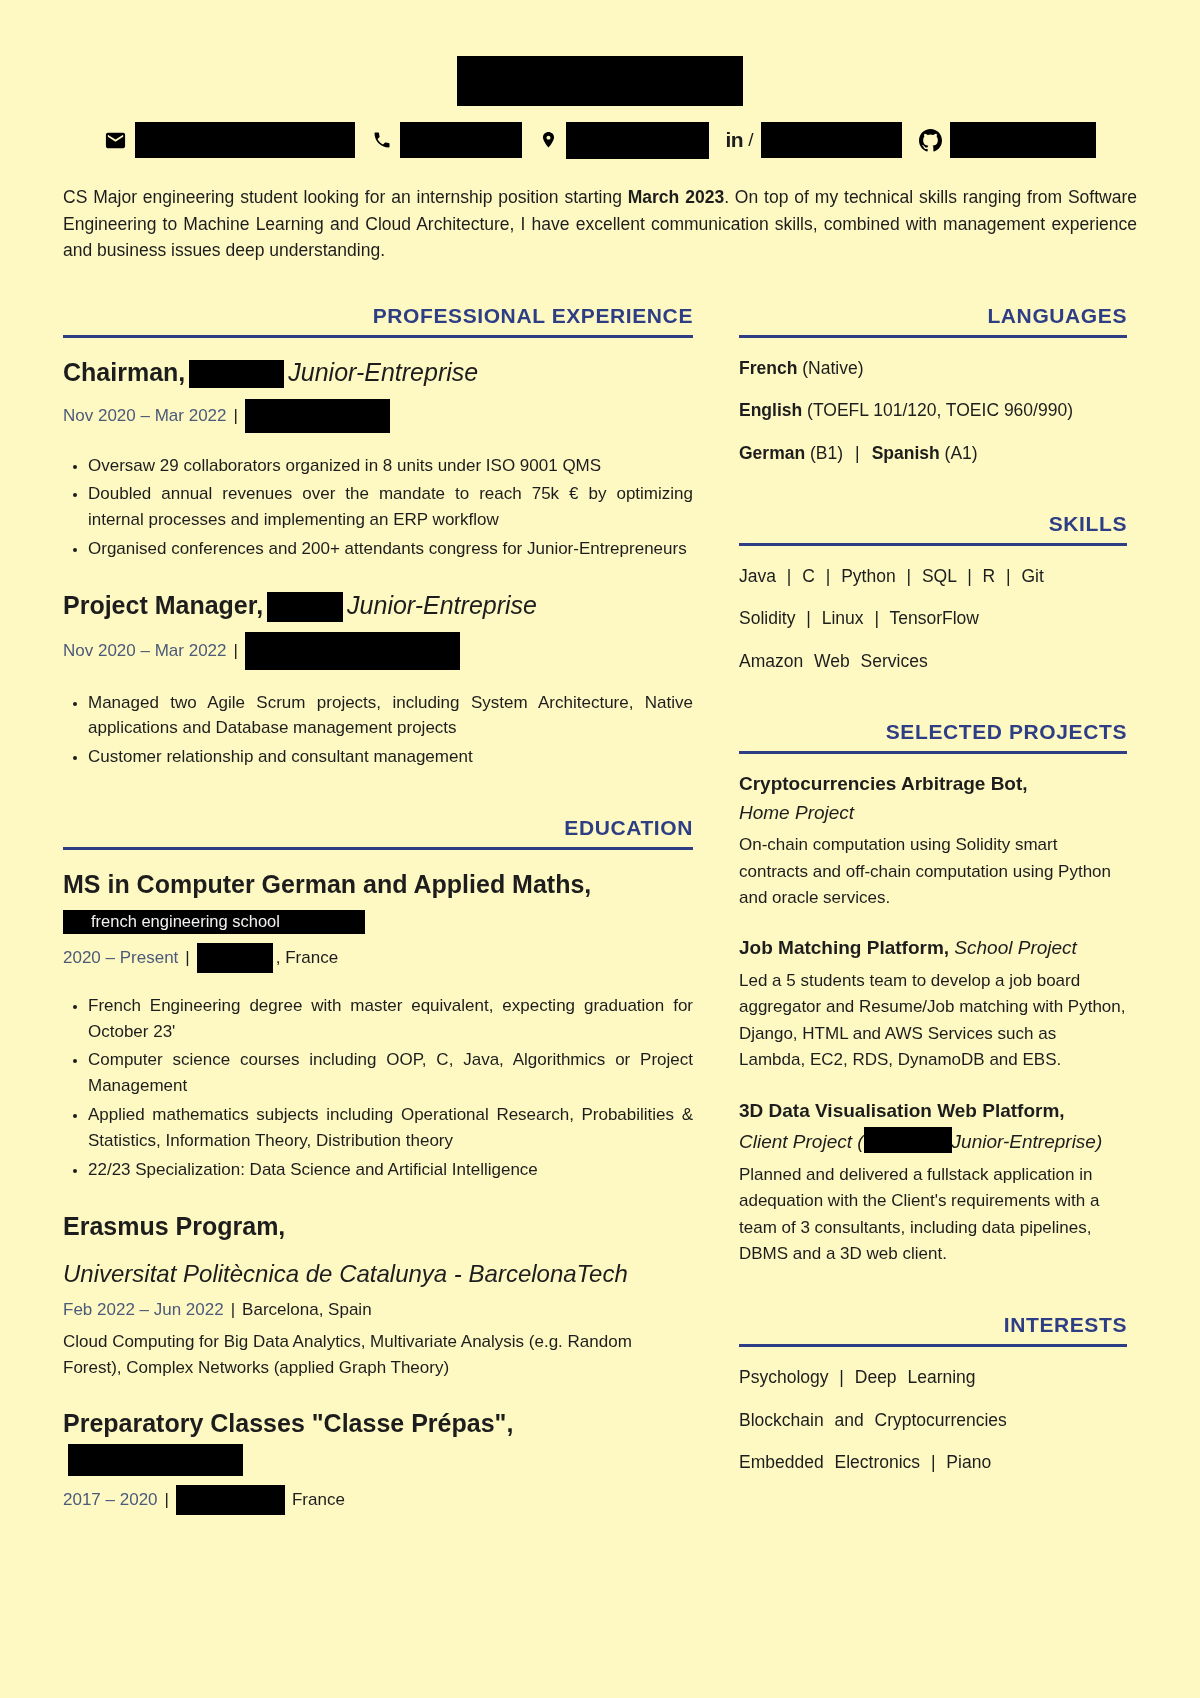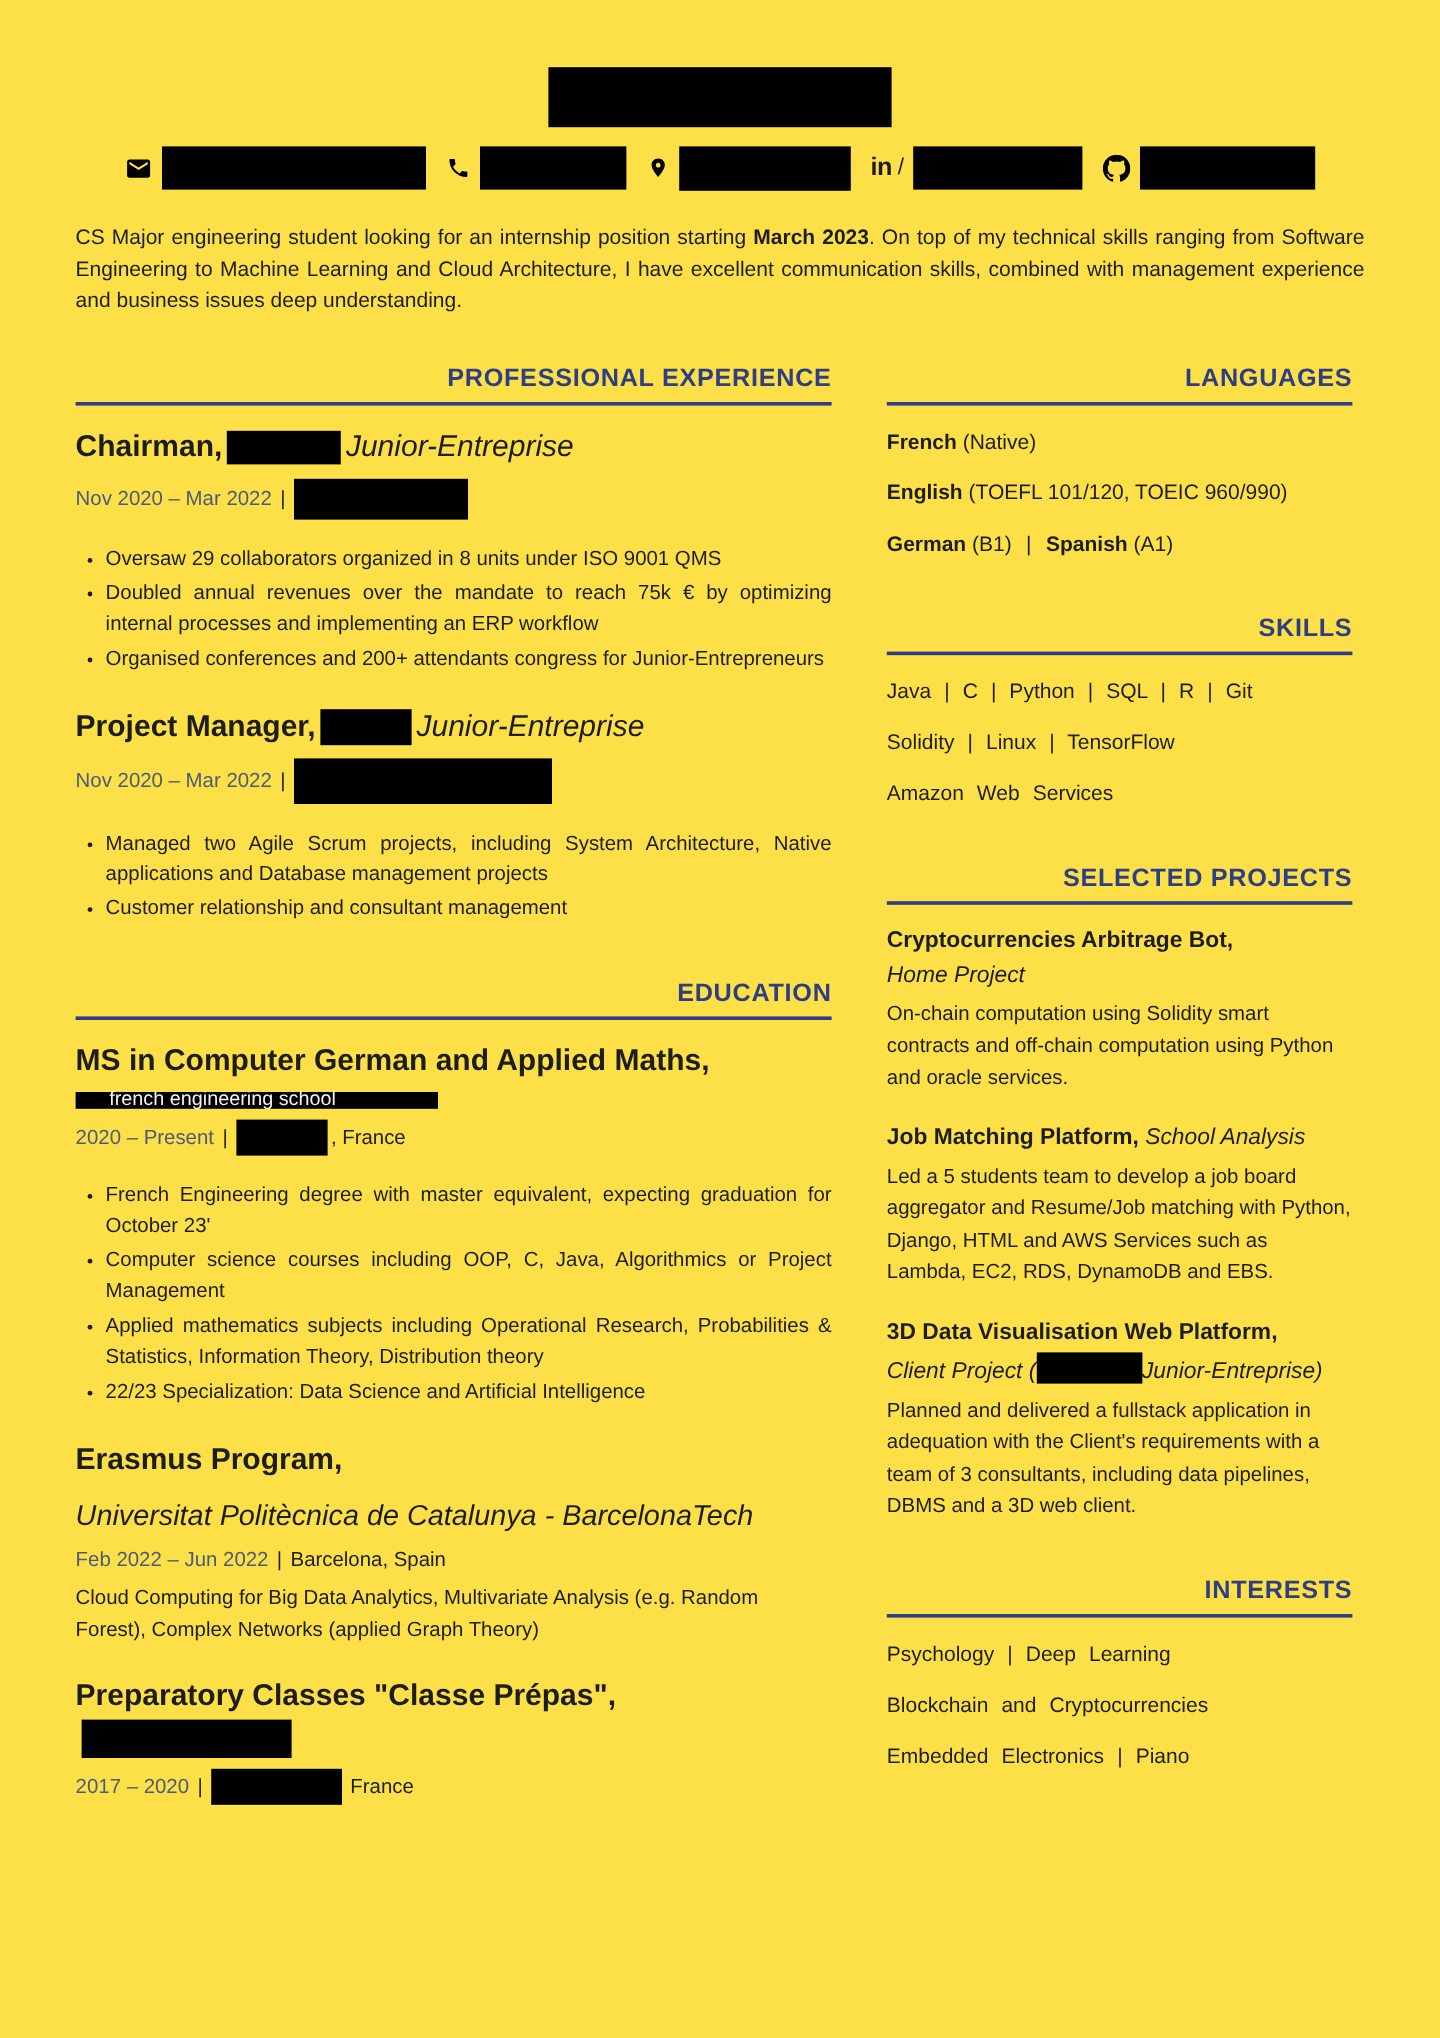--- a/index.html
+++ b/index.html
@@ -7,21 +7,21 @@
   body {
     width: 1200px;
     font-family: "Liberation Sans", "DejaVu Sans", sans-serif;
     color: #1d1d1d;
   }
   .page {
     width: 1200px;
     height: 1698px;
     overflow: hidden;
     padding: 56px 63px 0 63px;
-    background: #fde047;
+    background: #fef9c3;
   }
   .rbox { background: #000; display: inline-block; vertical-align: middle; }
   .name-box { display: block; width: 286px; height: 50px; margin: 0 auto; }
 
   .contact-row {
     margin-top: 13px;
     display: flex;
     justify-content: center;
     align-items: center;
     gap: 17px;
@@ -89,21 +89,21 @@
     font-size: 17px;
     line-height: 1.52;
     text-align: justify;
     margin-bottom: 3px;
   }
   .entry li::marker { font-size: 14px; }
 
   .school-box {
     margin-top: 8px;
     width: 302px;
-    height: 14px;
+    height: 24px;
     background: #000;
     color: #f2f2f2;
     font-size: 16.5px;
     display: flex;
     align-items: center;
     padding-left: 28px;
   }
   .plain-desc { margin-top: 9px; font-size: 17px; line-height: 1.52; }
   .subtitle-italic { font-style: italic; font-size: 24px; margin-top: 15px; line-height: 1.35; }
 
@@ -281,21 +281,21 @@
       <section>
         <h2 class="sec-title">SELECTED PROJECTS</h2>
         <div class="sec-body">
           <div class="proj-item">
             <div class="proj-title">Cryptocurrencies Arbitrage Bot,</div>
             <div class="proj-sub">Home Project</div>
             <div class="proj-desc">On-chain computation using Solidity smart contracts and off-chain computation using Python and oracle services.</div>
           </div>
           <div class="proj-item">
             <div class="proj-title">
-              <span>Job Matching Platform,</span> <i>School Analysis</i>
+              <span>Job Matching Platform,</span> <i>School Project</i>
             </div>
             <div class="proj-desc">Led a 5 students team to develop a job board aggregator and Resume/Job matching with Python, Django, HTML and AWS Services such as Lambda, EC2, RDS, DynamoDB and EBS.</div>
           </div>
           <div class="proj-item">
             <div class="proj-title">3D Data Visualisation Web Platform,</div>
             <div class="proj-sub">
               <span>Client Project (</span><span class="rbox client-box"></span><span>Junior-Entreprise)</span>
             </div>
             <div class="proj-desc">Planned and delivered a fullstack application in adequation with the Client's requirements with a team of 3 consultants, including data pipelines, DBMS and a 3D web client.</div>
           </div>

